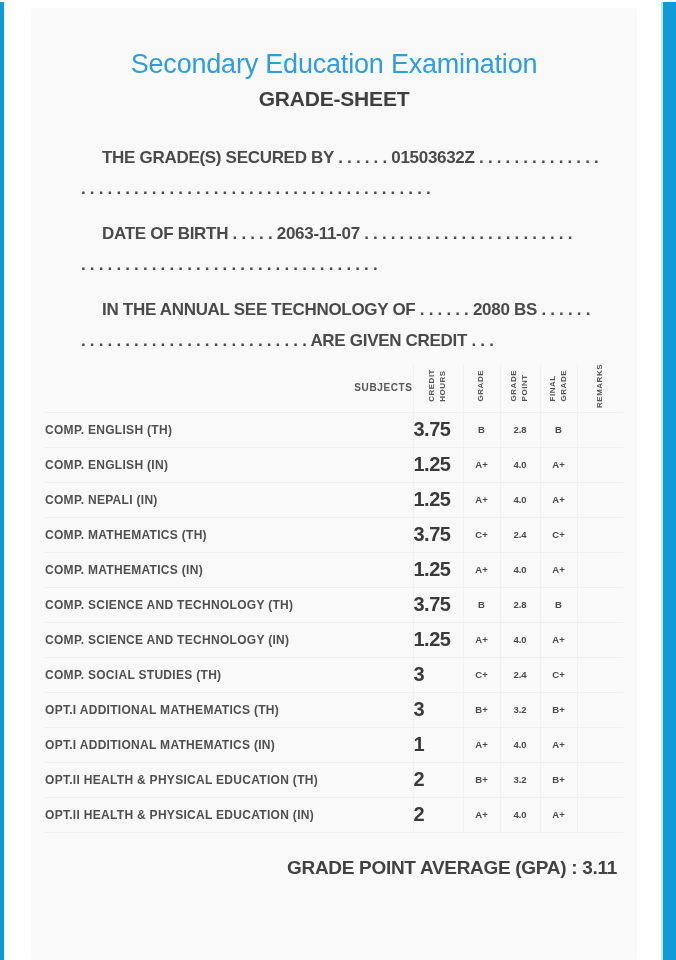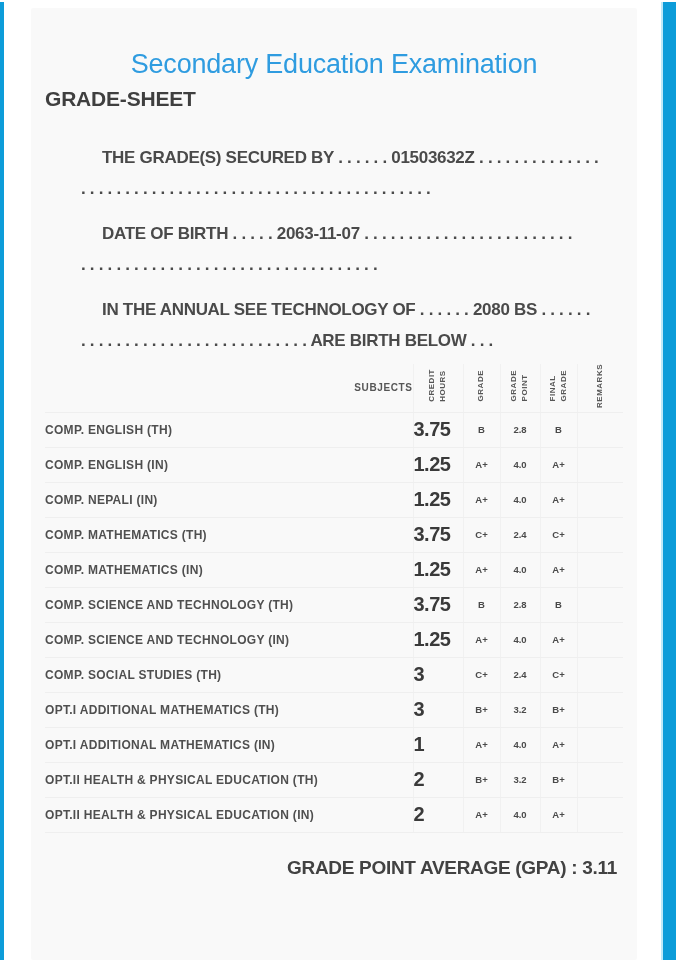--- a/index.html
+++ b/index.html
@@ -16,21 +16,21 @@
     position:absolute; left:31px; top:8px; width:606px; height:952px;
     background:#f9f9f9; box-sizing:border-box; padding:40px 14px 0 14px;
     border-radius:2px;
   }
 
   .doc-title {
     text-align:center; font-size:27px; font-weight:400; letter-spacing:-0.2px;
     color:#2f9ce0; line-height:1.2;
   }
   .doc-subtitle {
-    text-align:left; font-size:21px; font-weight:700; color:#3f3f3f;
+    text-align:center; font-size:21px; font-weight:700; color:#3f3f3f;
     margin-top:6px; line-height:1.2; letter-spacing:-0.2px;
   }
 
   .stmt { color:#4a4a4a; font-weight:700; font-size:17px; letter-spacing:-0.3px; }
   .stmt .line { white-space:nowrap; overflow:hidden; line-height:31px; height:31px;margin-left:36px; }
   .stmt .line.indent { padding-left:21px; }
   .stmt-1 { margin-top:30px; }
   .stmt-2 { margin-top:14px; }
   .stmt-3 { margin-top:14px; }
 
@@ -97,21 +97,21 @@
     <div class="line"><span>. . . . . . . . . . . . . . . . . . . . . . . . . . . . . . . . . . . . . . . .</span><span></span><span></span></div>
   </div>
 
   <div class="stmt stmt-2">
     <div class="line indent"><span>DATE OF BIRTH</span><span> . . . . . </span><span>2063-11-07</span><span> . . . . . . . . . . . . . . . . . . . . . . . .</span></div>
     <div class="line"><span>. . . . . . . . . . . . . . . . . . . . . . . . . . . . . . . . . .</span><span></span><span></span></div>
   </div>
 
   <div class="stmt stmt-3">
     <div class="line indent"><span>IN THE ANNUAL SEE TECHNOLOGY OF</span><span> . . . . . . </span><span>2080 BS</span><span> . . . . . .</span></div>
-    <div class="line"><span>. . . . . . . . . . . . . . . . . . . . . . . . . . </span><span>ARE BIRTH BELOW</span><span> . . .</span></div>
+    <div class="line"><span>. . . . . . . . . . . . . . . . . . . . . . . . . . </span><span>ARE GIVEN CREDIT</span><span> . . .</span></div>
   </div>
 
   <table class="grade-table">
     <colgroup>
       <col class="col-subject">
         <col class="col-credit">
         <col class="col-grade">
       <col class="col-point">
         <col class="col-final">
         <col class="col-remarks">

